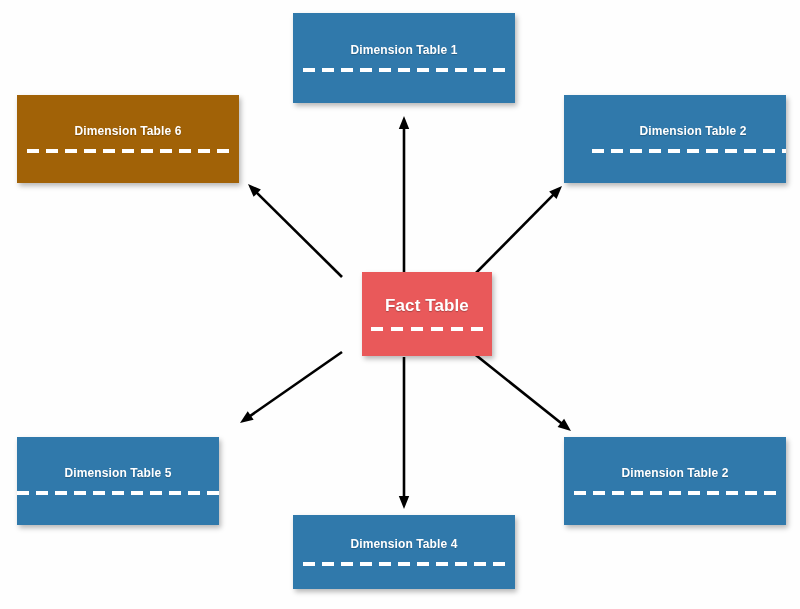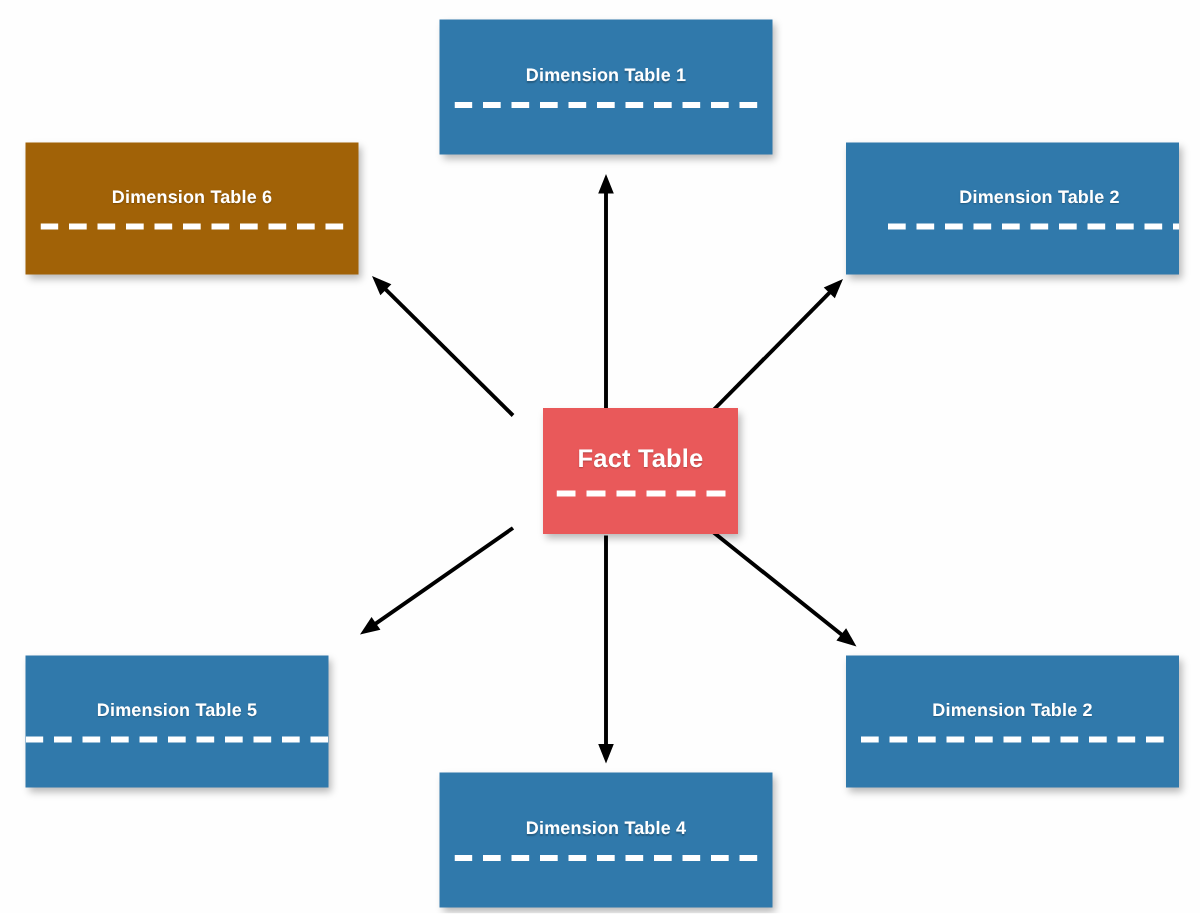--- a/index.html
+++ b/index.html
@@ -108,21 +108,21 @@
   <div class="node node-dim" id="node-dim-1" style="left: 564px; top: 95px; width: 222px; height: 88px; background: rgb(48, 121, 171); color: rgb(255, 255, 255); padding-left: 36px;">
     <div class="node-title">Dimension Table 2</div>
     <div class="node-rule rule-dim"></div>
   </div>
 
   <div class="node node-dim" id="node-dim-2" style="left: 564px; top: 437px; width: 222px; height: 88px; background: rgb(48, 121, 171); color: rgb(255, 255, 255);">
     <div class="node-title">Dimension Table 2</div>
     <div class="node-rule rule-dim"></div>
   </div>
 
-  <div class="node node-dim" id="node-dim-3" style="left: 293px; top: 515px; width: 222px; height: 90px; background: rgb(48, 121, 171); color: rgb(255, 255, 255);">
+  <div class="node node-dim" id="node-dim-3" style="left: 293px; top: 515px; width: 222px; height: 74px; background: rgb(48, 121, 171); color: rgb(255, 255, 255);">
     <div class="node-title">Dimension Table 4</div>
     <div class="node-rule rule-dim"></div>
   </div>
 
   <div class="node node-dim" id="node-dim-4" style="left: 17px; top: 437px; width: 202px; height: 88px; background: rgb(48, 121, 171); color: rgb(255, 255, 255);">
     <div class="node-title">Dimension Table 5</div>
     <div class="node-rule rule-dim"></div>
   </div>
 
   <div class="node node-dim" id="node-dim-5" style="left: 17px; top: 95px; width: 222px; height: 88px; background: #a16207; color: rgb(255, 255, 255);">

